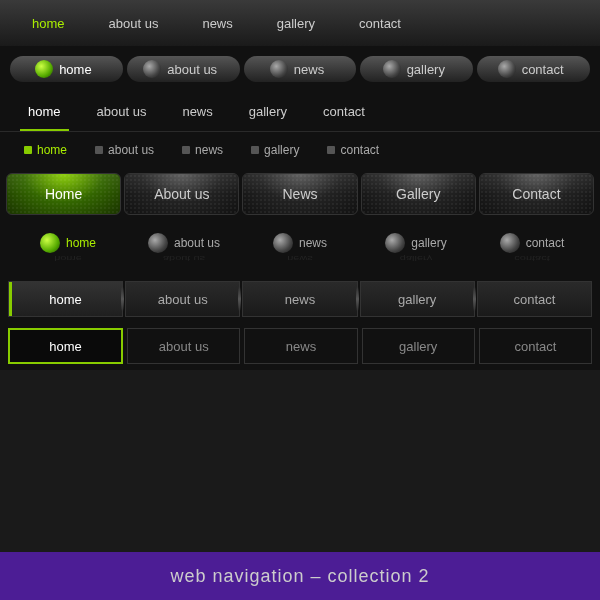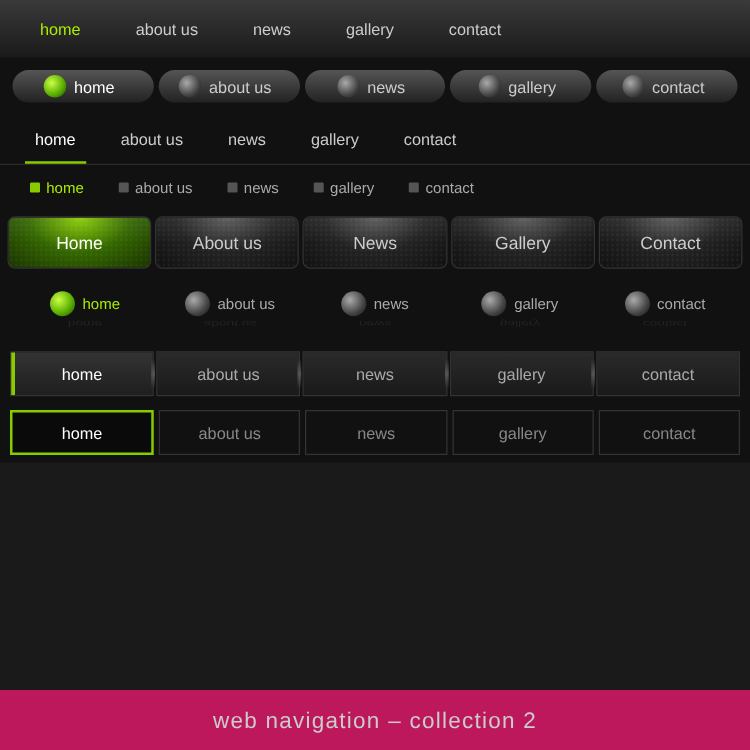--- a/index.html
+++ b/index.html
@@ -294,21 +294,21 @@
     }
     .nav8 .btn.active {
       color: #fff;
       border: 2px solid #88cc00;
       background: #0a0a0a;
     }
 
     
     .footer {
       width: 100%;
-      background: #be185d;
+      background: #4c1d95;
       height: 48px;
       display: flex;
       align-items: center;
       justify-content: center;
       color: #ccc;
       font-size: 18px;
       letter-spacing: 1px;
       margin-top: auto;
     }
   </style>

